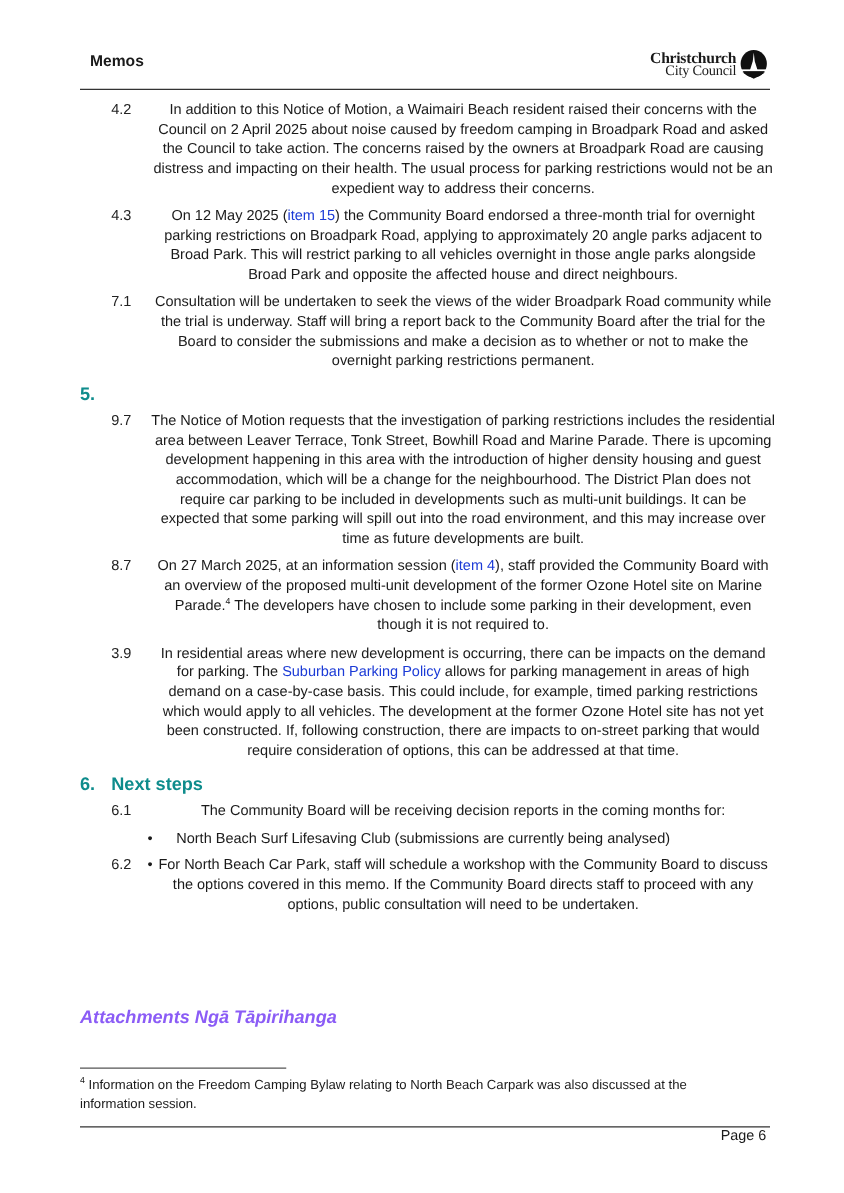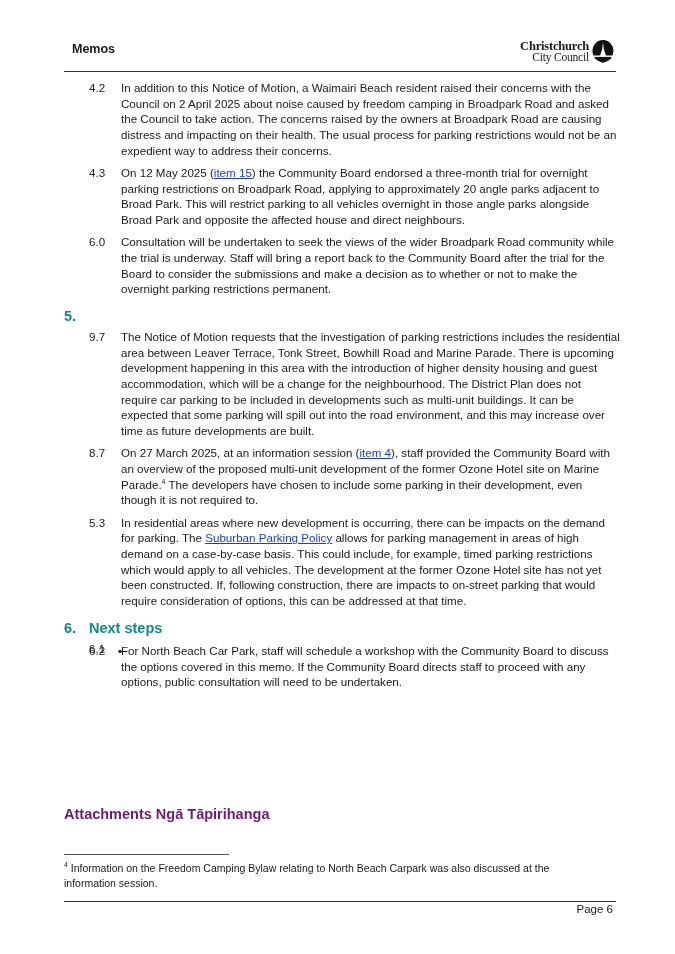--- a/index.html
+++ b/index.html
@@ -12,33 +12,33 @@
   .header { position: absolute; left: 64px; top: 37px; width: 552px; height: 36px; }
   .header-title { position: absolute; left: 8px; top: 5px; font-size: 12.5px; font-weight: bold; color: #1a1a1a; }
   .logo { position: absolute; right: 2px; top: 3px; display: flex; align-items: center; }
   .logo-text { text-align: right; font-family: "Liberation Serif", serif; line-height: 11px; margin-right: 3px; }
   .logo-line1 { font-size: 12.5px; font-weight: bold; letter-spacing: -0.2px; }
   .logo-line2 { font-size: 11.5px; letter-spacing: -0.2px; }
   .logo-mark { width: 22px; height: 24px; }
   .header-rule { position: absolute; left: 64px; top: 71px; width: 552px; height: 0; border-top: 1.3px solid #333; }
 
   .content { position: absolute; left: 64px; top: 80px; width: 556px; font-size: 11.6px; line-height: 15.7px; }
-  .para { position: relative; padding-left: 57px; margin-bottom: 6.5px; }
+  .para { position: relative; padding-left: 57px; margin-bottom: 6.5px; text-align: center; }
   .para-num { position: absolute; left: 25px; top: 0; color: #222; }
   .para-text { color: #1a1a1a; }
-  a.link { color: #1b3ad6; text-decoration: underline; }
+  a.link { color: #1b3ad6; }
   sup { font-size: 7px; vertical-align: 5px; line-height: 0; }
 
   .section-heading { color: #0e8c8c; font-weight: bold; font-size: 14.5px; margin: 12px 0 4px 0; display: flex; }
   .section-num { width: 25px; }
   .bullets { list-style: none; margin: 4px 0 4px 0; padding: 0; }
   .bullet { position: relative; padding-left: 77px; margin-bottom: 6px; }
   .bullet-dot { position: absolute; left: 54px; top: 0; }
 
-  .attachments { position: absolute; left: 64px; top: 806px; color: #701a75; font-weight: bold; font-size: 14.5px; }
+  .attachments { position: absolute; left: 64px; top: 806px; color: #8b5cf6; font-weight: bold; font-size: 14.5px; font-style: italic; }
 
   .footnote-rule { position: absolute; left: 64px; top: 854px; width: 165px; border-top: 1px solid #555; }
   .footnote { position: absolute; left: 64px; top: 861px; width: 540px; font-size: 10.5px; line-height: 14.5px; }
   .footer-rule { position: absolute; left: 64px; top: 901px; width: 552px; border-top: 1.3px solid #333; }
   .page-number { position: absolute; right: 62px; top: 903px; font-size: 11.5px; text-align: right; }
 </style>
 </head>
 <body>
 
 <div class="page">
@@ -66,54 +66,56 @@
       <span class="para-num">4.2</span>
       <span class="para-text">In addition to this Notice of Motion, a Waimairi Beach resident raised their concerns with the Council on 2 April 2025 about noise caused by freedom camping in Broadpark Road and asked the Council to take action. The concerns raised by the owners at Broadpark Road are causing distress and impacting on their health. The usual process for parking restrictions would not be an expedient way to address their concerns.</span>
     </div>
 
     <div class="para">
       <span class="para-num">4.3</span>
       <span class="para-text"><span>On 12 May 2025 (</span><a class="link">item 15</a><span>) the Community Board endorsed a three-month trial for overnight parking restrictions on Broadpark Road, applying to approximately 20 angle parks adjacent to Broad Park. This will restrict parking to all vehicles overnight in those angle parks alongside Broad Park and opposite the affected house and direct neighbours.</span></span>
     </div>
 
     <div class="para">
-      <span class="para-num">6.0</span>
+      <span class="para-num">7.1</span>
       <span class="para-text">Consultation will be undertaken to seek the views of the wider Broadpark Road community while the trial is underway. Staff will bring a report back to the Community Board after the trial for the Board to consider the submissions and make a decision as to whether or not to make the overnight parking restrictions permanent.</span>
     </div>
 
     <div class="section-heading">
       <span class="section-num">5.</span>
     </div>
 
     <div class="para">
       <span class="para-num">9.7</span>
       <span class="para-text">The Notice of Motion requests that the investigation of parking restrictions includes the residential area between Leaver Terrace, Tonk Street, Bowhill Road and Marine Parade. There is upcoming development happening in this area with the introduction of higher density housing and guest accommodation, which will be a change for the neighbourhood. The District Plan does not require car parking to be included in developments such as multi-unit buildings. It can be expected that some parking will spill out into the road environment, and this may increase over time as future developments are built.</span>
     </div>
 
     <div class="para">
       <span class="para-num">8.7</span>
       <span class="para-text"><span>On 27 March 2025, at an information session (</span><a class="link">item 4</a><span>), staff provided the Community Board with an overview of the proposed multi-unit development of the former Ozone Hotel site on Marine Parade.</span><sup>4</sup><span> The developers have chosen to include some parking in their development, even though it is not required to.</span></span>
     </div>
 
     <div class="para">
-      <span class="para-num">5.3</span>
+      <span class="para-num">3.9</span>
       <span class="para-text"><span>In residential areas where new development is occurring, there can be impacts on the demand for parking. The </span><a class="link">Suburban Parking Policy</a><span> allows for parking management in areas of high demand on a case-by-case basis. This could include, for example, timed parking restrictions which would apply to all vehicles. The development at the former Ozone Hotel site has not yet been constructed. If, following construction, there are impacts to on-street parking that would require consideration of options, this can be addressed at that time.</span></span>
     </div>
 
     <div class="section-heading">
       <span class="section-num">6.</span>
       <span>Next steps</span>
     </div>
 
     <div class="para">
       <span class="para-num">6.1</span>
+      <span class="para-text">The Community Board will be receiving decision reports in the coming months for:</span>
     </div>
     <ul class="bullets">
       <li class="bullet">
         <span class="bullet-dot">•</span>
+        <span>North Beach Surf Lifesaving Club (submissions are currently being analysed)</span>
       </li>
       <li class="bullet">
         <span class="bullet-dot">•</span>
       </li>
     </ul>
 
     <div class="para">
       <span class="para-num">6.2</span>
       <span class="para-text">For North Beach Car Park, staff will schedule a workshop with the Community Board to discuss the options covered in this memo. If the Community Board directs staff to proceed with any options, public consultation will need to be undertaken.</span>
     </div>

